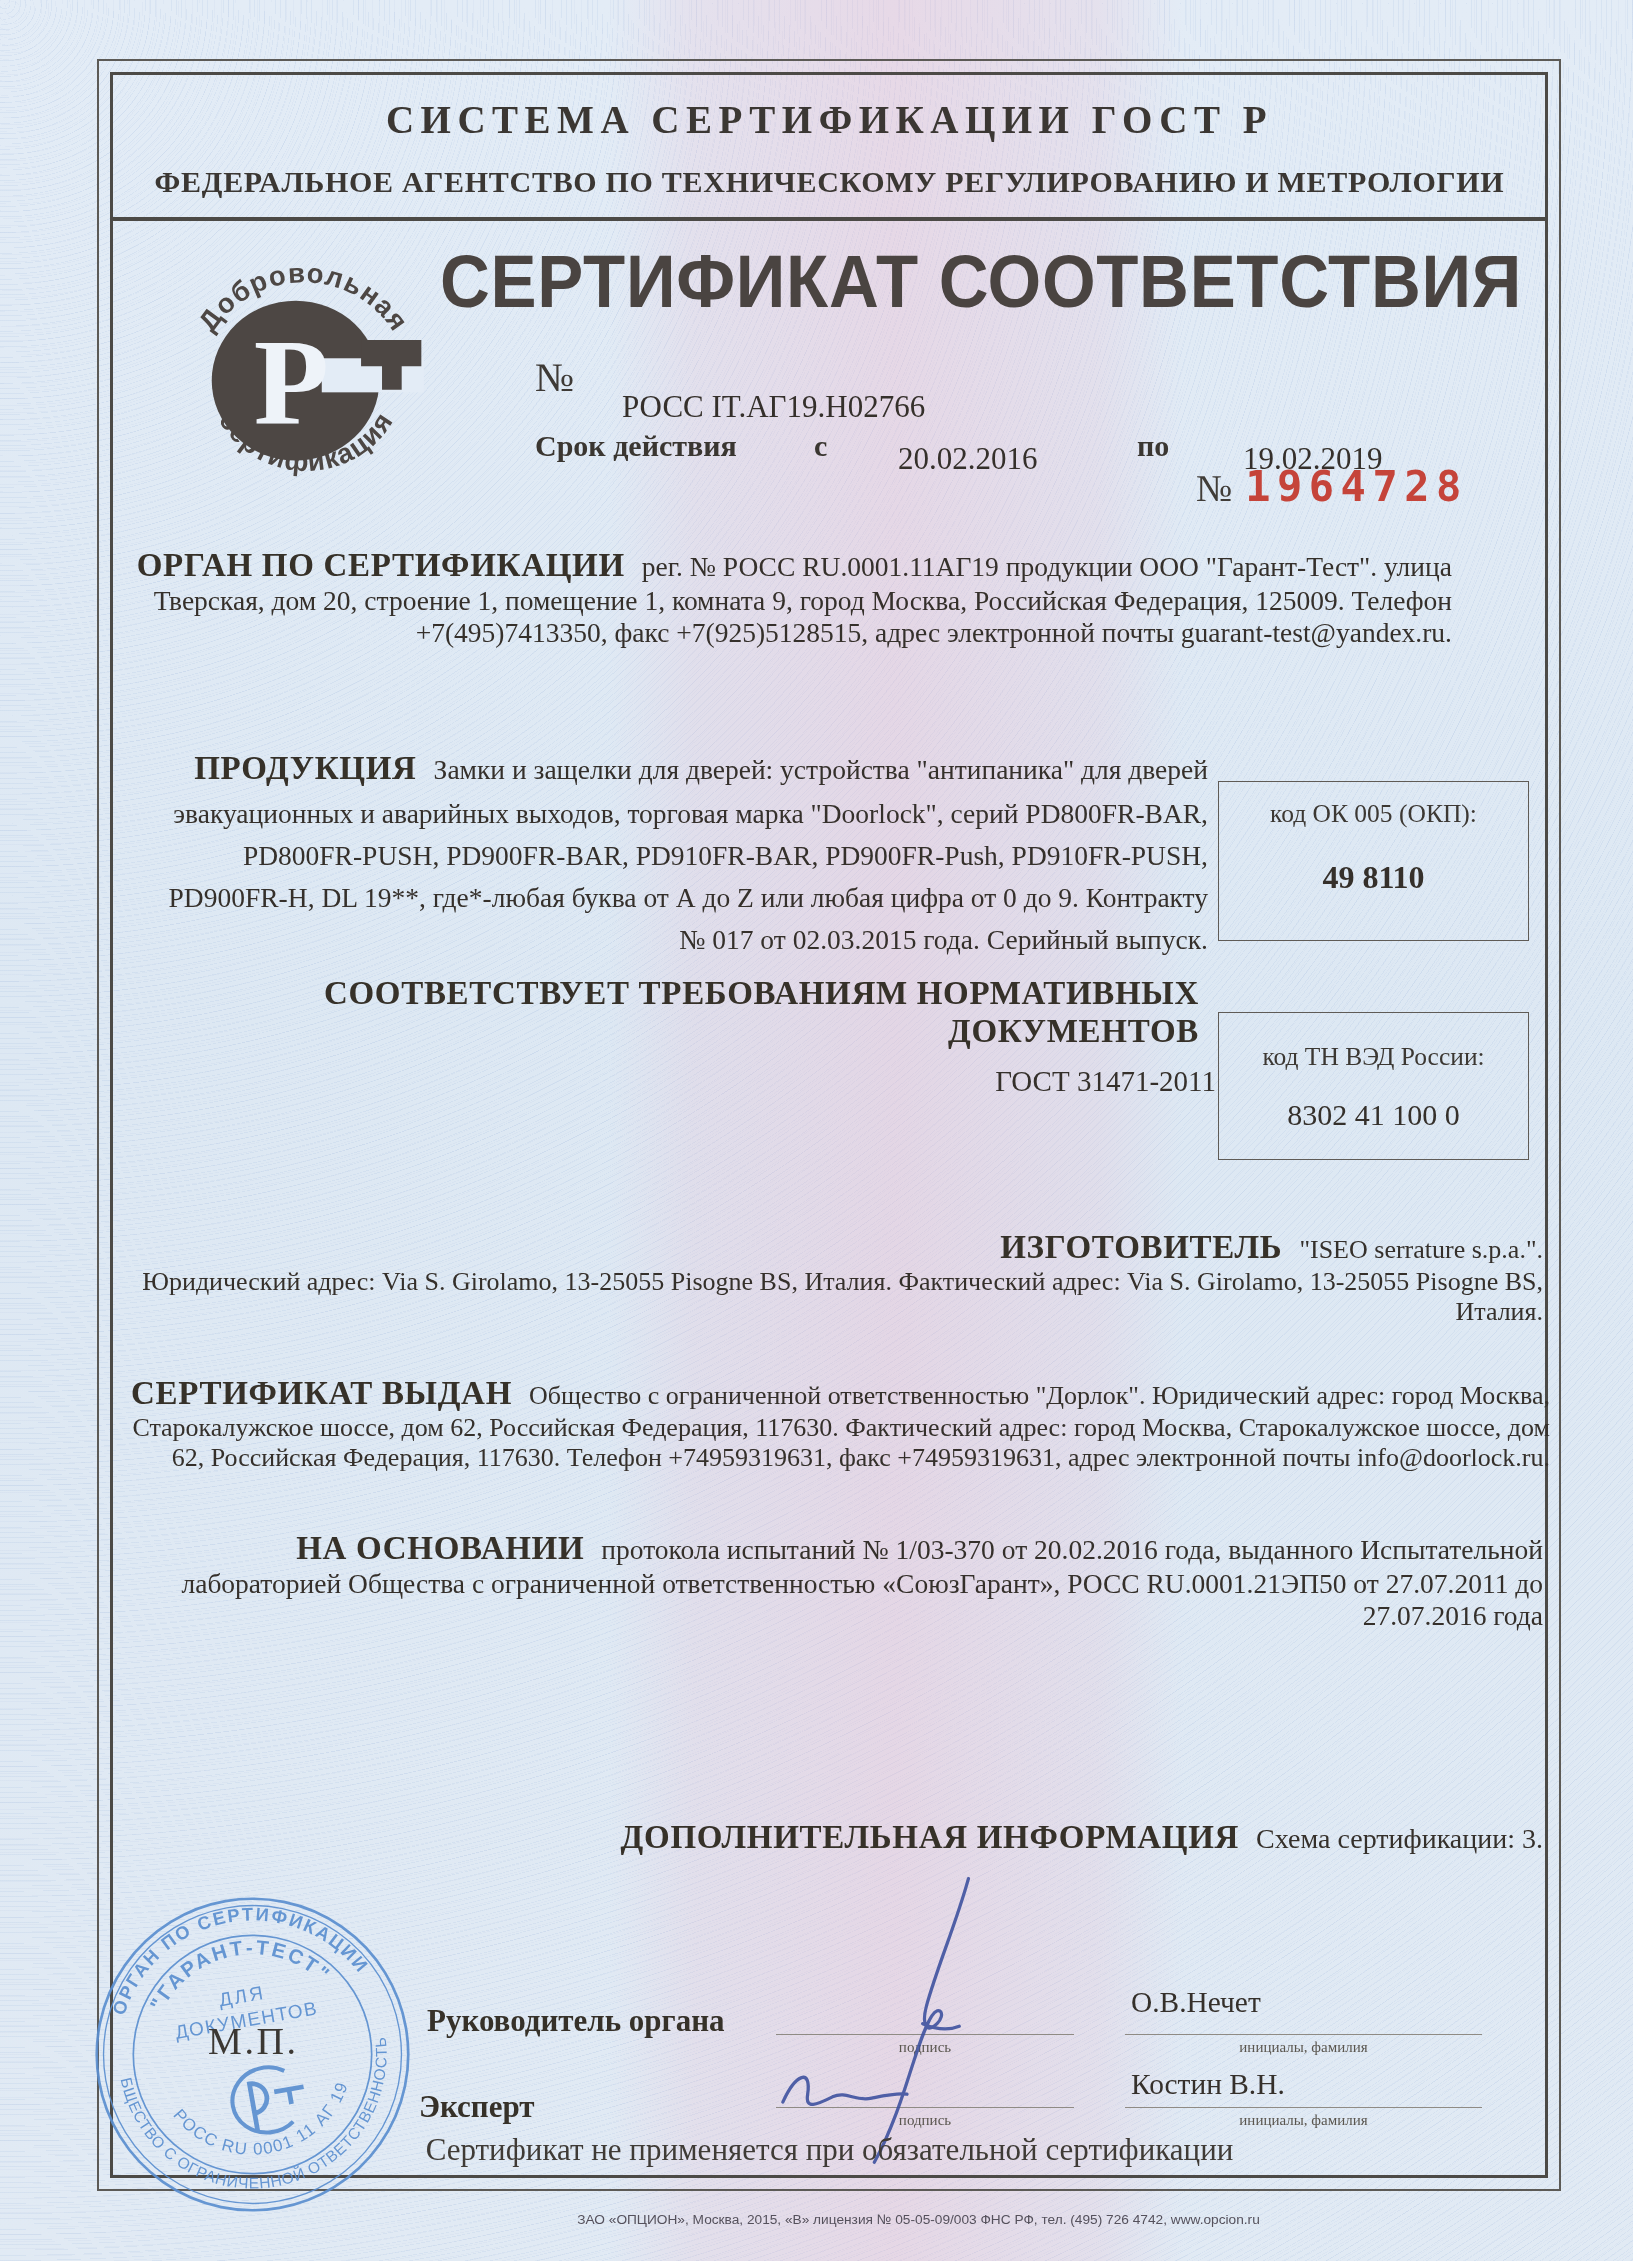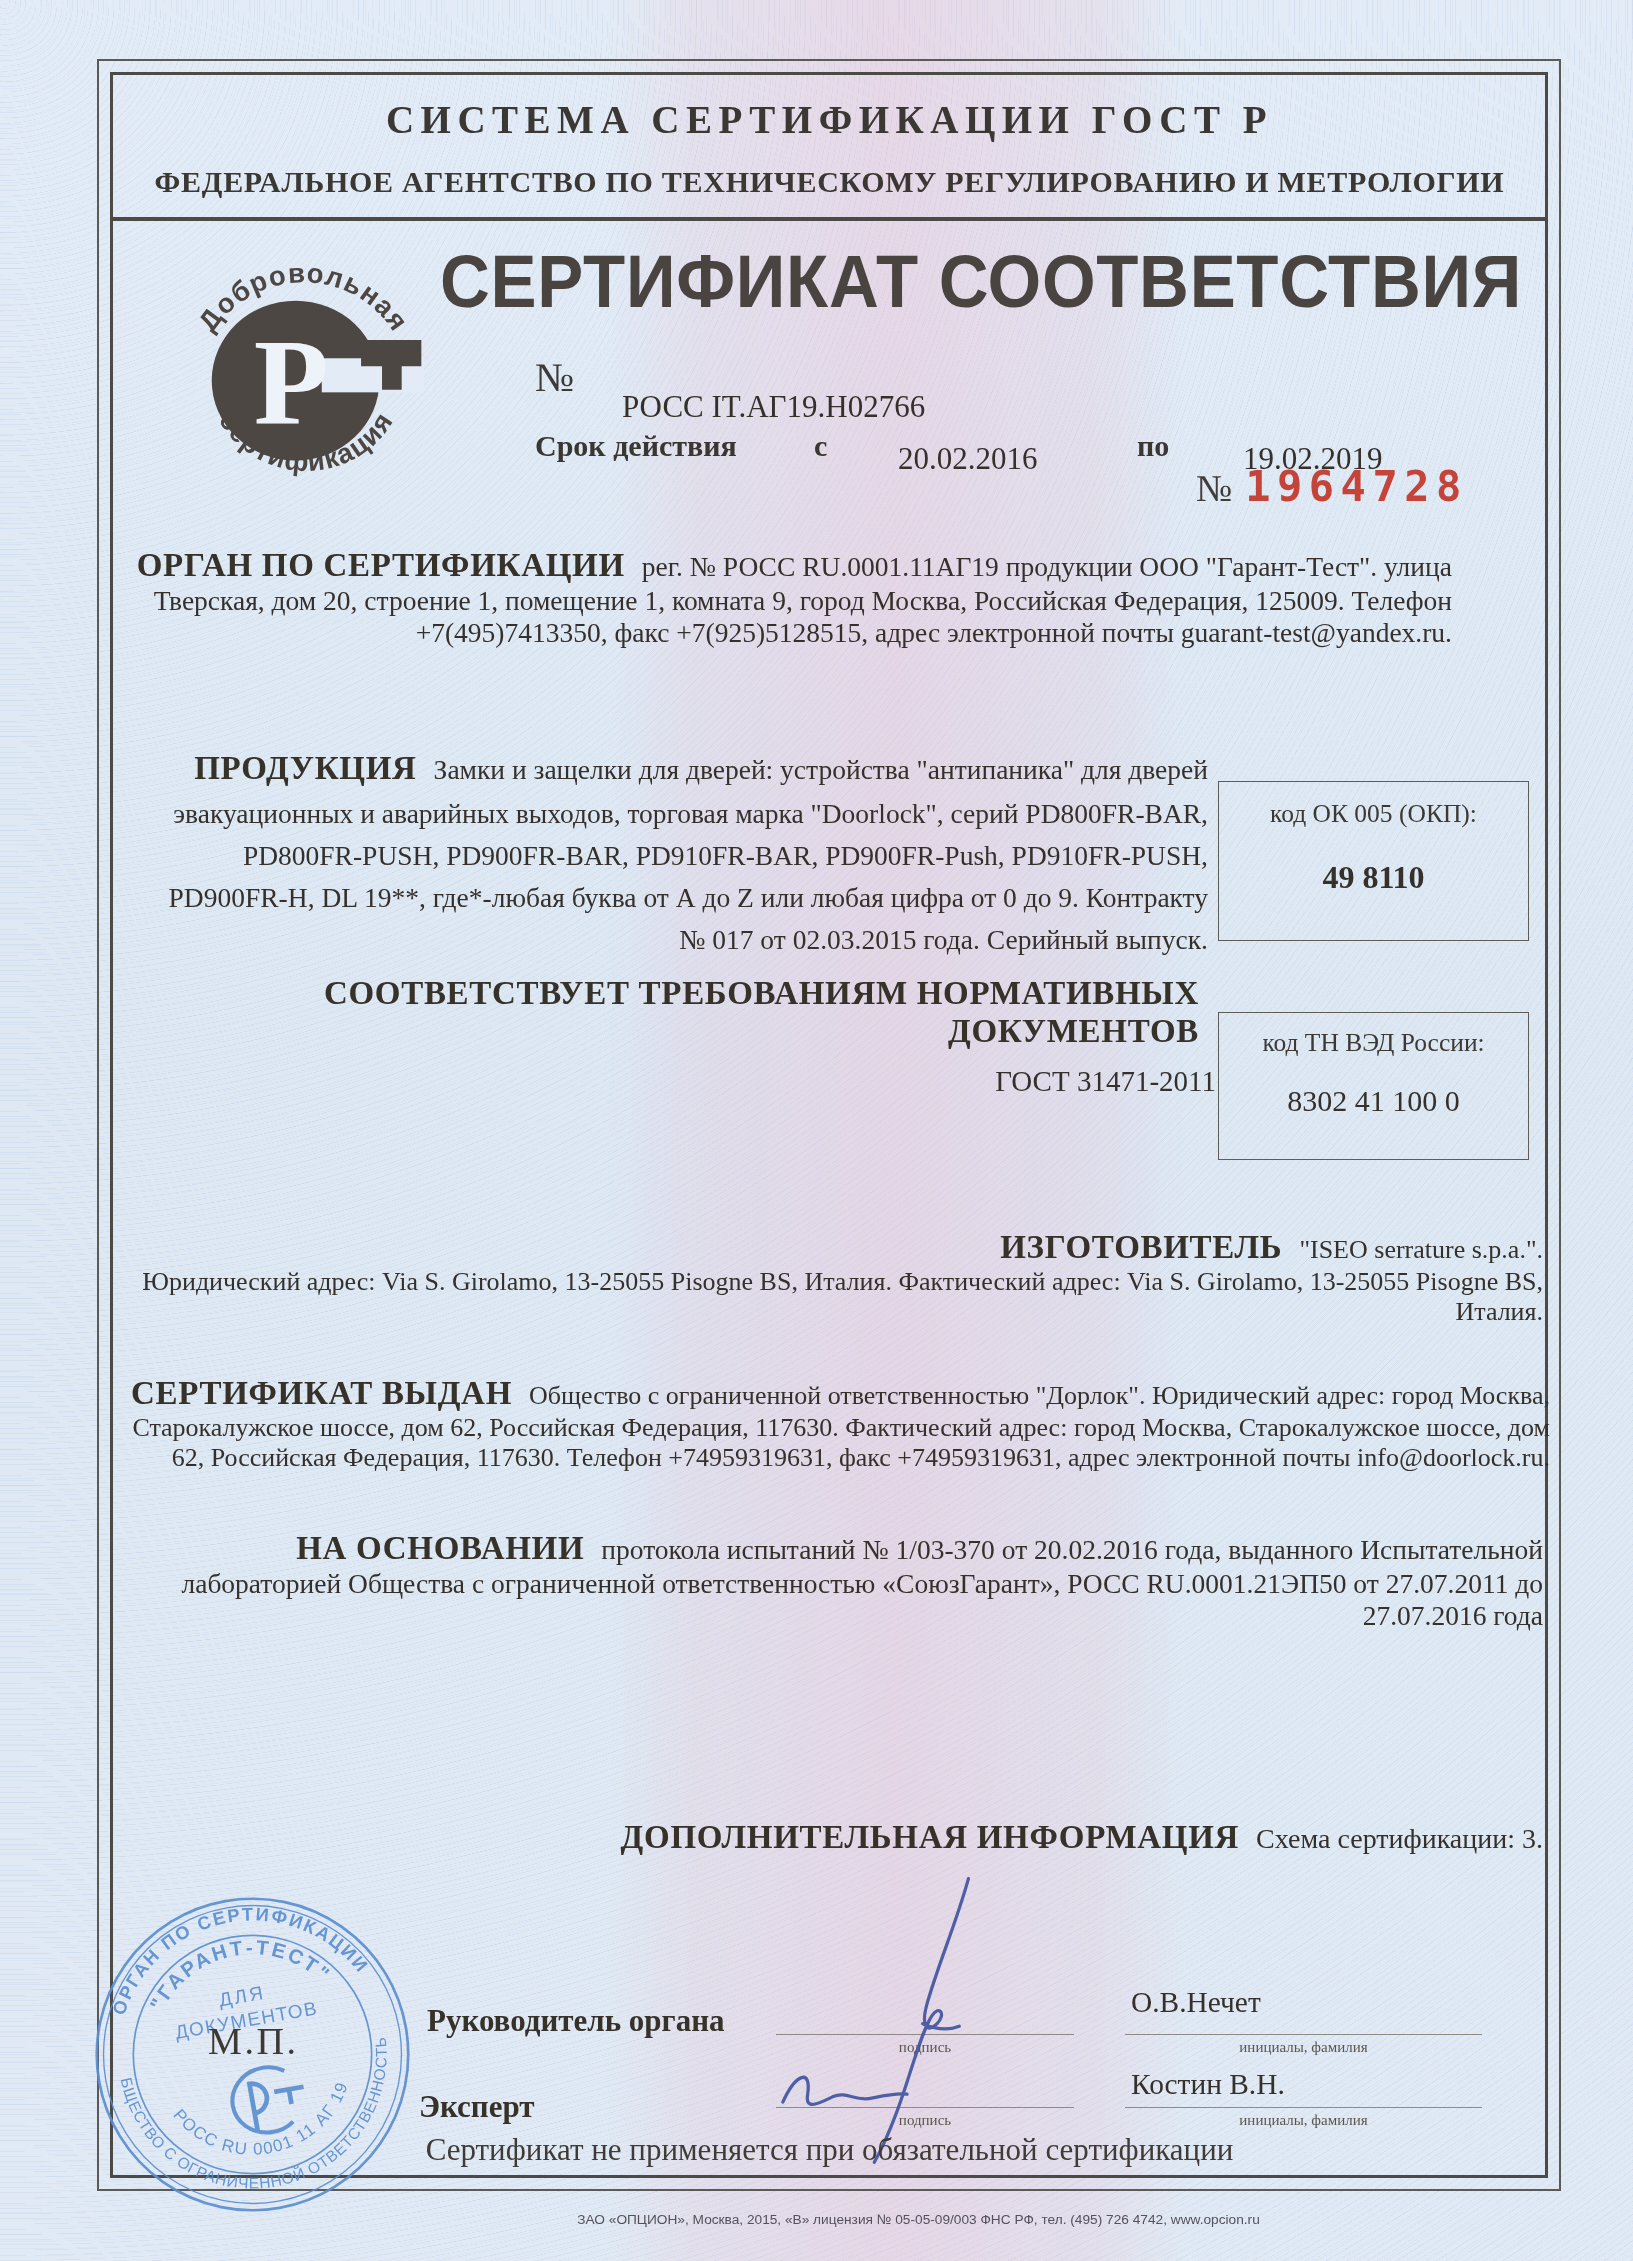--- a/index.html
+++ b/index.html
@@ -114,21 +114,21 @@
     <div class="cb-label">код ОК 005 (ОКП):</div>
     <div class="cb-value">49 8110</div>
   </div>
 
   <div class="abs sec" style="left:130px;top:975px;width:1086px;">
     <div class="lbl">СООТВЕТСТВУЕТ ТРЕБОВАНИЯМ НОРМАТИВНЫХ ДОКУМЕНТОВ</div>
     <div class="txt" style="margin-top:14.4px;font-size:29px;">ГОСТ 31471-2011</div>
   </div>
 
   <div class="abs code-box" style="left:1218px;top:1012px;width:311px;height:148px;">
-    <div class="cb-label" style="margin-top:15px;">код ТН ВЭД России:</div>
+    <div class="cb-label" style="margin-top:29px;">код ТН ВЭД России:</div>
     <div class="cb-value2">8302 41 100 0</div>
   </div>
 
   <div class="abs sec" style="left:130px;top:1229px;width:1413px;">
     <div>
       <span class="lbl">ИЗГОТОВИТЕЛЬ</span><span class="txt" style="font-size:26px;">"ISEO serrature s.p.a.".</span>
     </div>
     <div class="txt" style="font-size:26px;">Юридический адрес: Via S. Girolamo, 13-25055 Pisogne BS, Италия. Фактический адрес: Via S. Girolamo, 13-25055 Pisogne BS, Италия.</div>
   </div>
 

